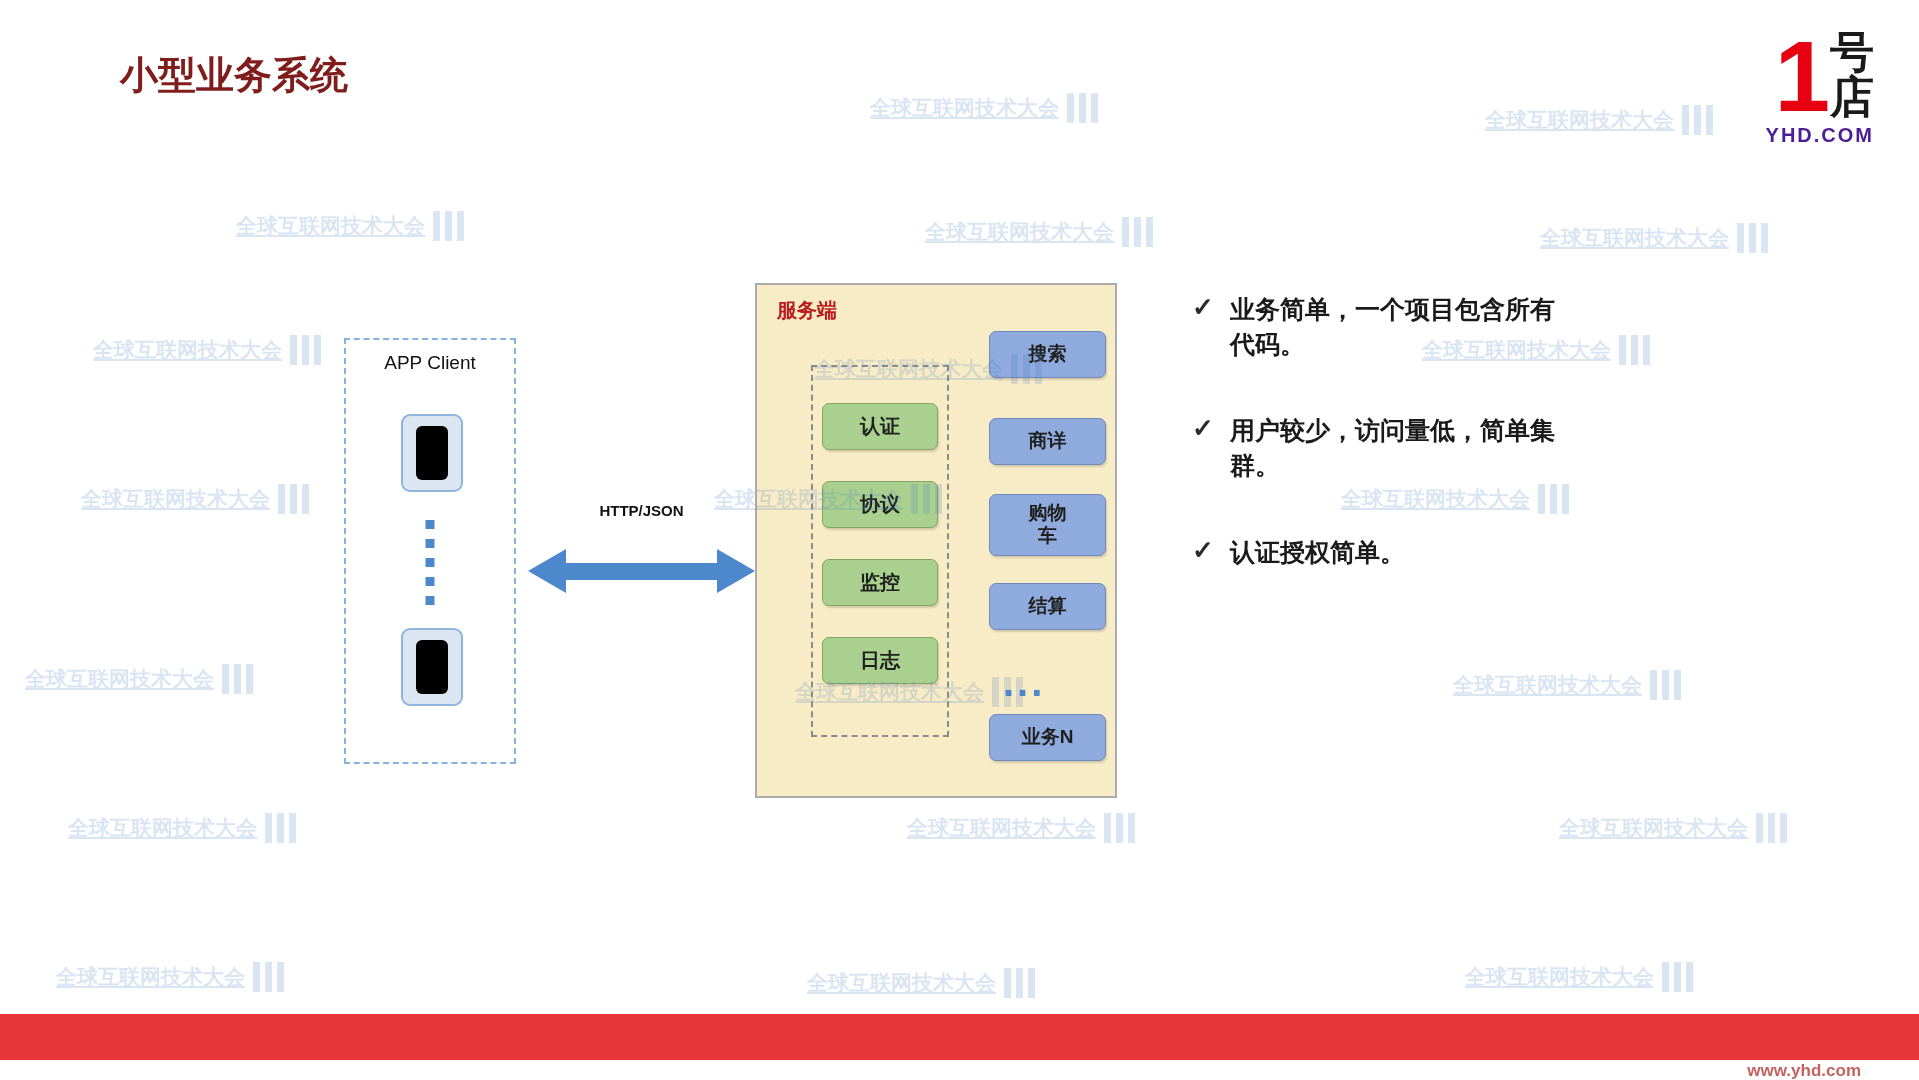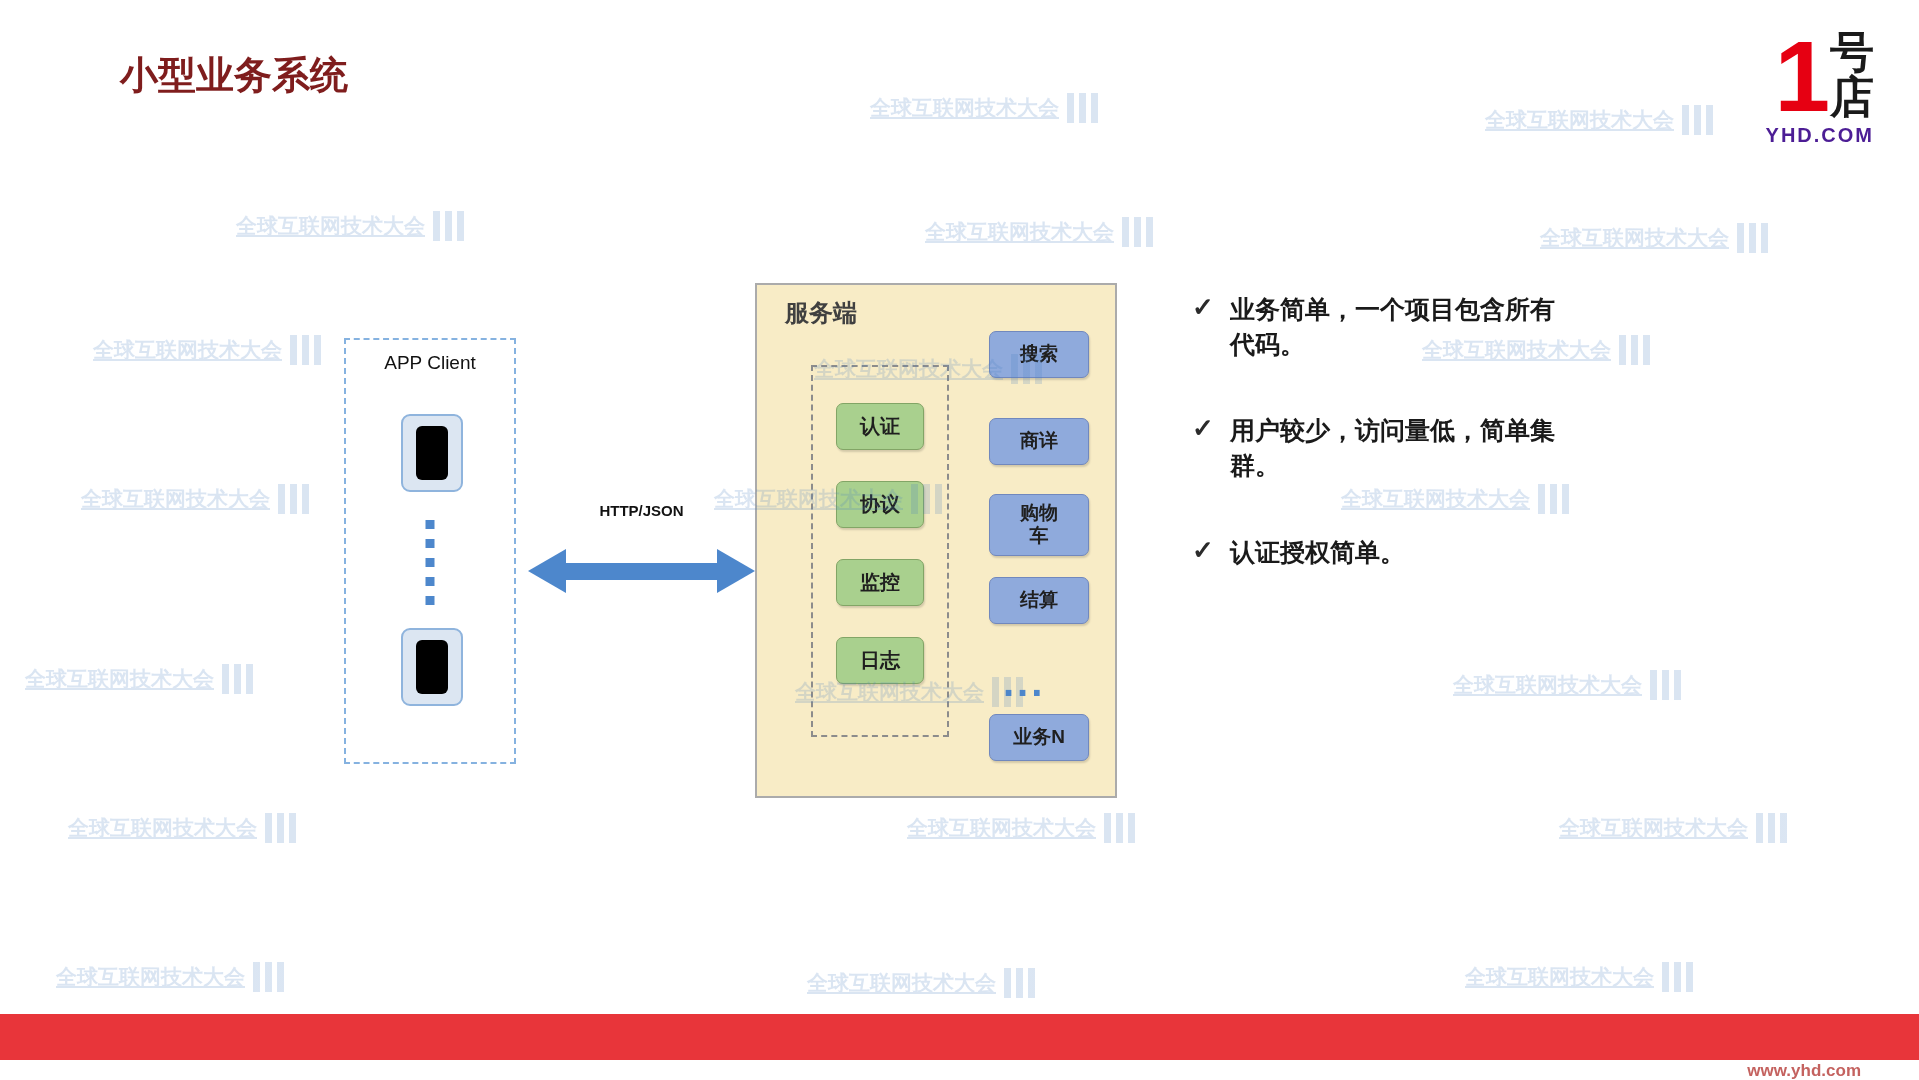--- a/index.html
+++ b/index.html
@@ -41,27 +41,27 @@
   .arrow { position:absolute; left:528px; top:549px; width:227px; height:44px;
     display:flex; align-items:center; z-index:2; }
   .arrow-head { width:0; height:0; }
   .arrow-head.left  { border-top:22px solid transparent; border-bottom:22px solid transparent; border-right:38px solid #4d87cc; }
   .arrow-head.right { border-top:22px solid transparent; border-bottom:22px solid transparent; border-left:38px solid #4d87cc; }
   .arrow-bar { flex:1; height:17px; background:#4d87cc; }
 
   
   .server-box { position:absolute; left:755px; top:283px; width:362px; height:515px;
     background:#f8ecc6; border:2px solid #ababab; z-index:2; }
-  .server-label { position:absolute; left:28px; top:12px; font-size:24px; font-weight:700; color:#404040; }
+  .server-label { position:absolute; left:20px; top:12px; font-size:20px; font-weight:700; color:#b91c1c; }
   .infra-dashed { position:absolute; left:54px; top:80px; width:138px; height:372px; border:2px dashed #8c8c8c; }
-  .gbox { position:absolute; left:50%; transform:translateX(-50%); width:88px; height:47px;
+  .gbox { position:absolute; left:50%; transform:translateX(-50%); width:116px; height:47px;
     background:#a9d08e; border:1px solid #82a566; border-radius:7px;
     display:flex; align-items:center; justify-content:center;
     font-size:20px; font-weight:600; color:#1f1f1f; box-shadow:1px 2px 2px rgba(0,0,0,0.15); }
-  .bbox { position:absolute; left:232px; width:100px; height:47px;
+  .bbox { position:absolute; left:232px; width:117px; height:47px;
     background:#8faadc; border:1px solid #7188bd; border-radius:7px;
     display:flex; align-items:center; justify-content:center; text-align:center;
     font-size:19px; font-weight:600; color:#1f1f1f; line-height:1.2;
     box-shadow:1px 2px 2px rgba(0,0,0,0.15); }
   .bbox.two-line { height:62px; }
   .bbox.two-line span { display:inline-block; width:2.3em; }
   .hdots { position:absolute; left:246px; top:390px; color:#4d87cc;
     font-size:40px; font-weight:900; letter-spacing:3px; line-height:14px; }
 
   
@@ -209,21 +209,21 @@
       <div class="gbox" style="top:114px">协议</div>
       <div class="gbox" style="top:192px">监控</div>
       <div class="gbox" style="top:270px">日志</div>
     </div>
 
     <div class="bbox" style="top:46px">搜索</div>
     <div class="bbox" style="top:133px">商详</div>
     <div class="bbox two-line" style="top:209px">
       <span>购物车</span>
     </div>
-    <div class="bbox" style="top:292px">结算</div>
+    <div class="bbox" style="top:298px">结算</div>
     <div class="hdots">...</div>
     <div class="bbox" style="top:429px">业务N</div>
   </div>
 
   <div class="bullets">
     <div class="bullet bullet-1">
       <span class="check">✓</span>
       <span class="btext">业务简单，一个项目包含所有代码。</span>
     </div>
     <div class="bullet bullet-2">

